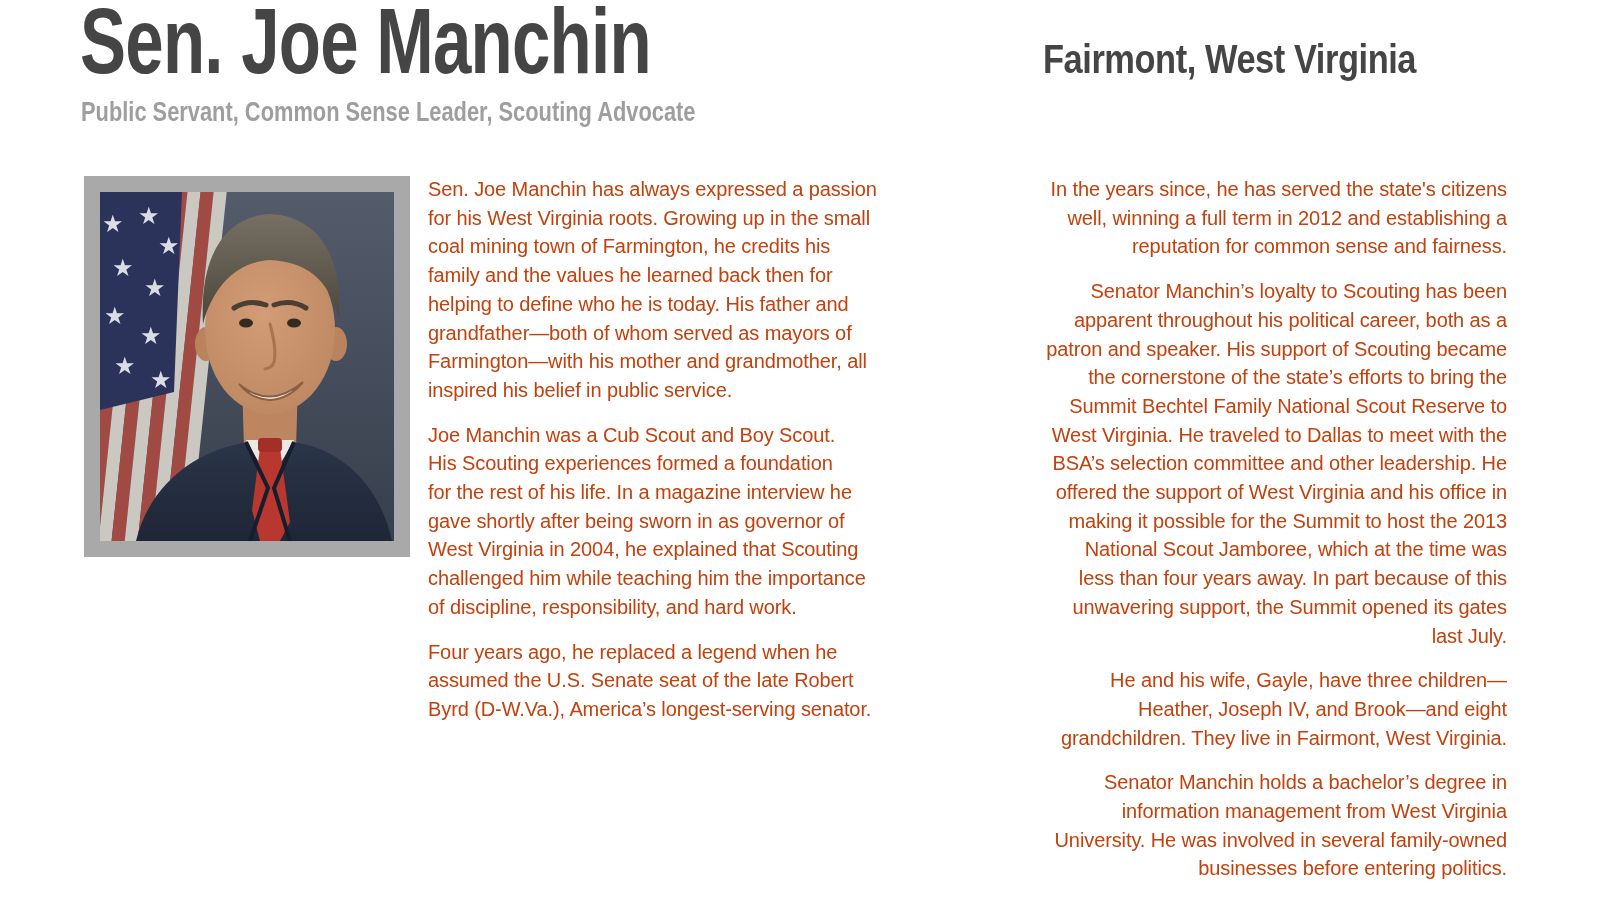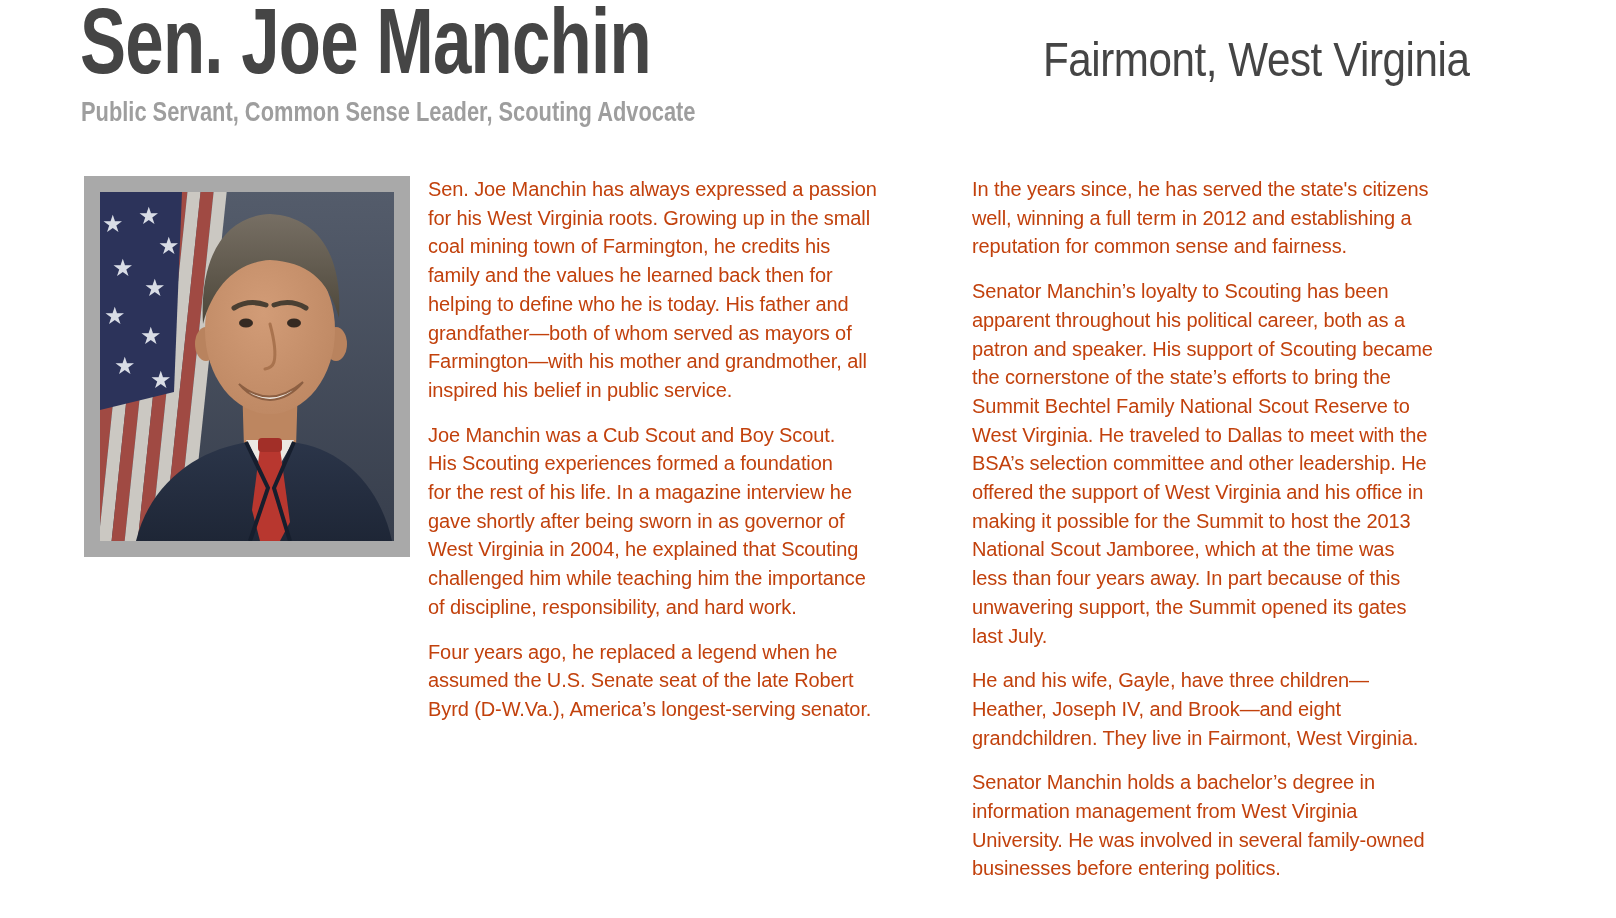--- a/index.html
+++ b/index.html
@@ -22,37 +22,37 @@
 
   .subtitle {
     position: absolute; left: 81px; top: 98px;
     font-size: 28px; line-height: 28px; font-weight: bold;
     color: #9e9e9e; white-space: nowrap; text-align: center;
   }
   .subtitle .squeeze { display: inline-block; transform: scaleX(0.78); transform-origin: 0 0; }
 
   .location {
     position: absolute; left: 1043px; top: 39px;
-    font-size: 49px; line-height: 40px; font-weight: normal;
+    font-size: 40px; line-height: 40px; font-weight: bold;
     color: #454545; white-space: nowrap;
   }
   .location .squeeze { display: inline-block; transform: scaleX(0.86); transform-origin: 0 0; letter-spacing: -0.5px; }
 
   .photo-frame {
     position: absolute; left: 84px; top: 176px;
     width: 294px; height: 349px;
     border: 16px solid #a9a9a9;
     margin: 0; padding: 0;
     background: #3d4452;
   }
   .photo-frame svg { display: block; }
 
   .col { position: absolute; top: 175px; }
   .col-left  { left: 428px; width: 515px; }
-  .col-right { left: 972px; width: 535px; }
+  .col-right { left: 972px; width: 535px; text-align: right; }
   .col p {
     margin: 0 0 16px 0;
     font-size: 20px; line-height: 28.7px;
     letter-spacing: -0.1px;
     color: #c2410c;
     white-space: pre;
   }
 </style>
 </head>
 <body>

